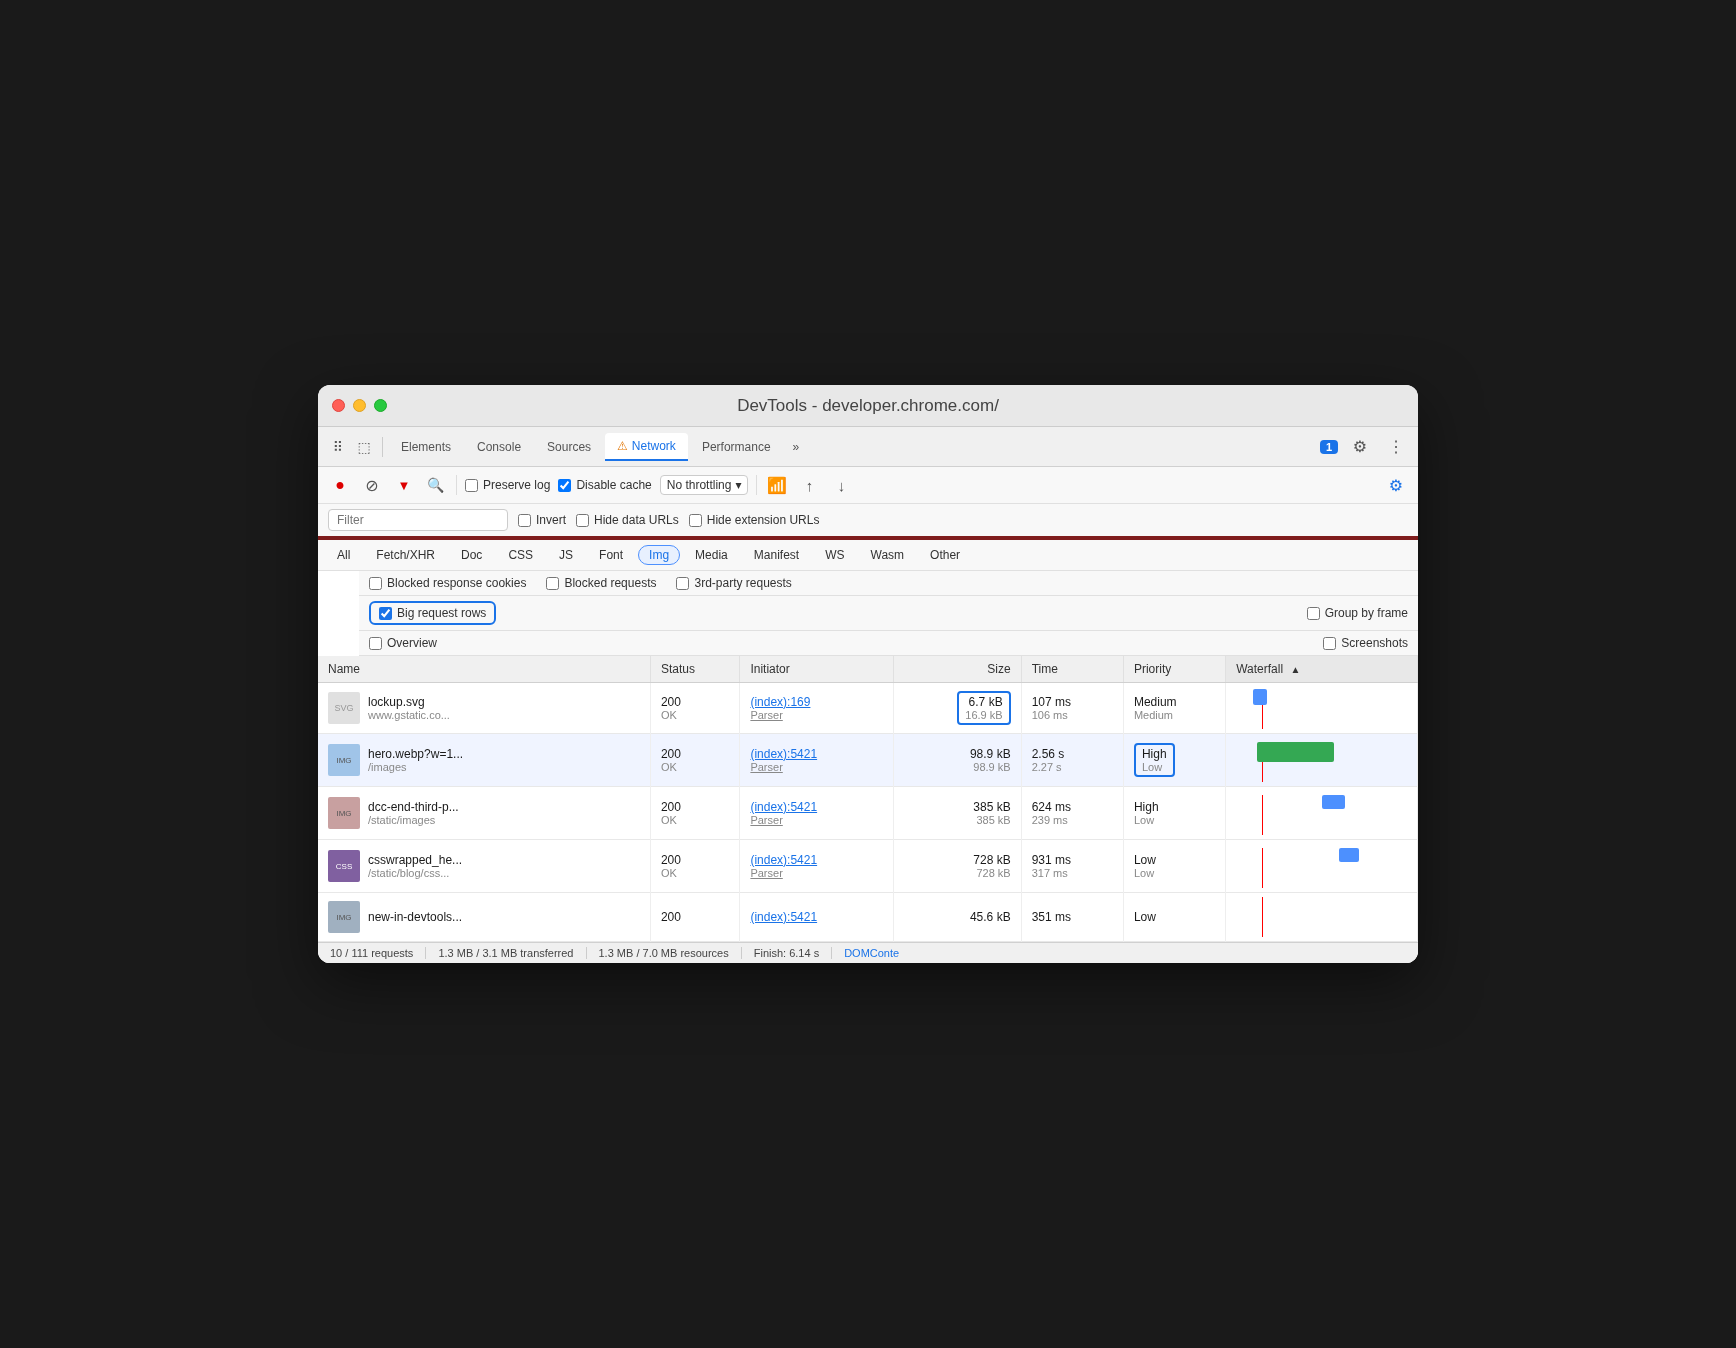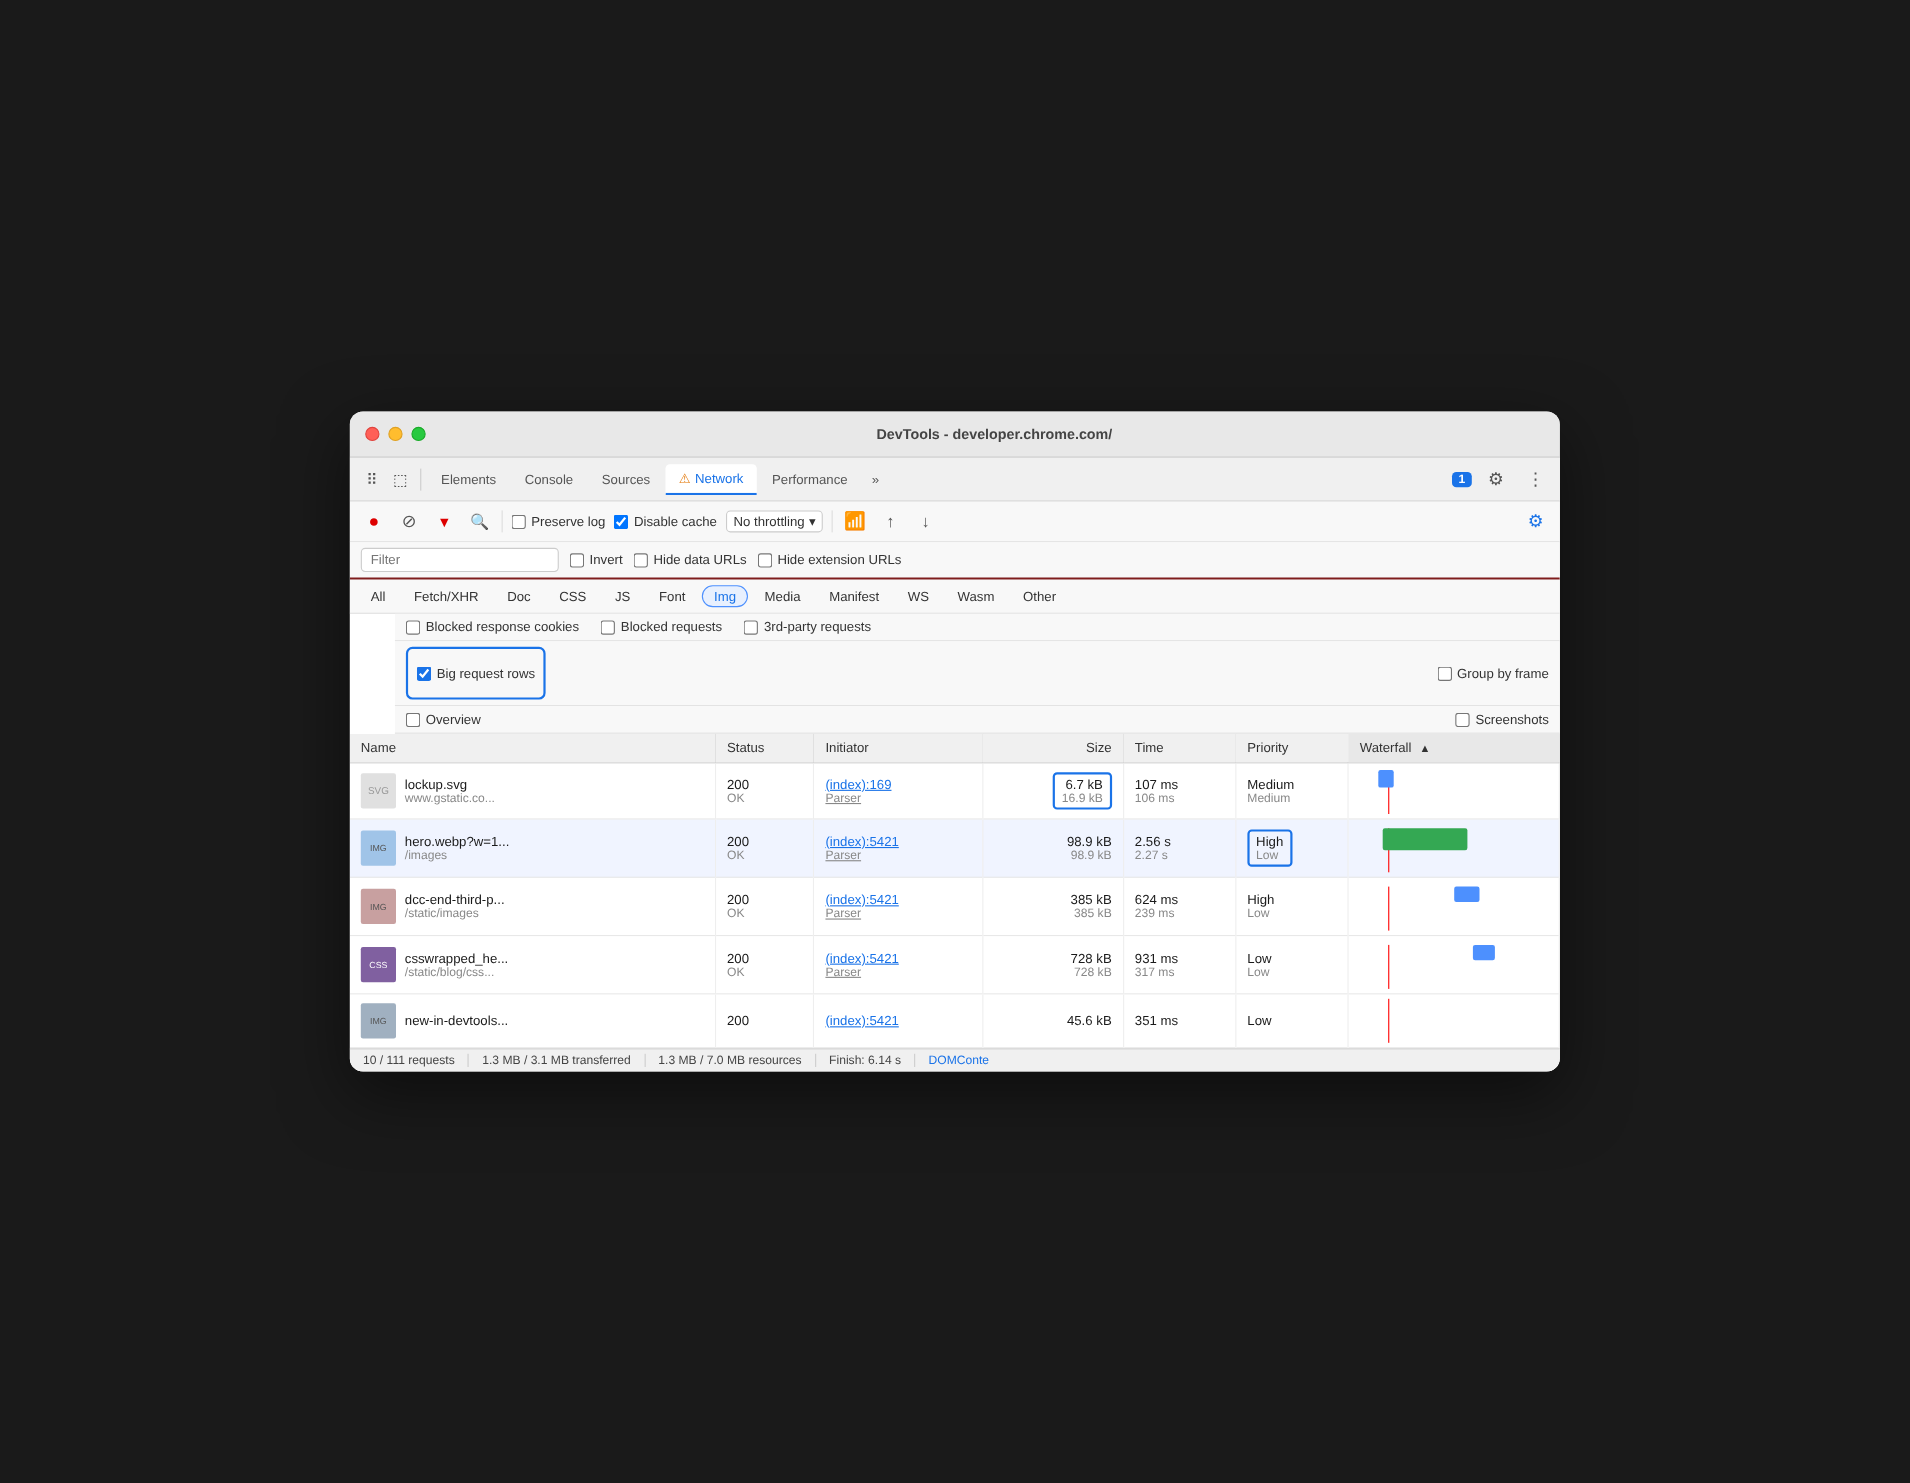--- a/index.html
+++ b/index.html
@@ -37,24 +37,23 @@
       border-radius: 50%;
       cursor: pointer;
     }
     .tl-red { background: #ff5f57; border: 1px solid #e0443e; }
     .tl-yellow { background: #ffbd2e; border: 1px solid #dfa123; }
     .tl-green { background: #28c940; border: 1px solid #1aab29; }
     .title-text {
       position: absolute;
       left: 50%;
       transform: translateX(-50%);
-      font-size: 13px;
+      font-size: 17px;
       color: #444;
-      font-weight: 700;
-      margin-left: 36px;
+      font-weight: 400;
     }
     .devtools {
       background: #fff;
       display: flex;
       flex-direction: column;
       height: calc(100% - 42px);
     }
     
     .tab-bar {
       display: flex;
@@ -186,21 +185,21 @@
       height: 20px;
       background: #ddd;
     }
 
     
     .filter-bar {
       display: flex;
       align-items: center;
       padding: 5px 10px;
       background: #f8f8f8;
-      border-bottom: 2px solid #7f1d1d;
+      border-bottom: 4px solid #7f1d1d;
       gap: 10px;
       flex-wrap: wrap;
     }
     .filter-input {
       border: 1px solid #ccc;
       border-radius: 4px;
       padding: 3px 8px;
       font-size: 12px;
       width: 180px;
       color: #333;
@@ -263,21 +262,21 @@
     
     .big-row-item {
       display: flex;
       align-items: center;
       gap: 5px;
       font-size: 12px;
       color: #333;
       cursor: pointer;
       border: 2px solid #1a73e8;
       border-radius: 6px;
-      padding: 15px 8px;
+      padding: 3px 8px;
     }
     .big-row-item input { cursor: pointer; width: 13px; height: 13px; accent-color: #1a73e8; }
 
     
     .table-container {
       flex: 1;
       overflow: auto;
     }
     .network-table {
       width: 100%;

